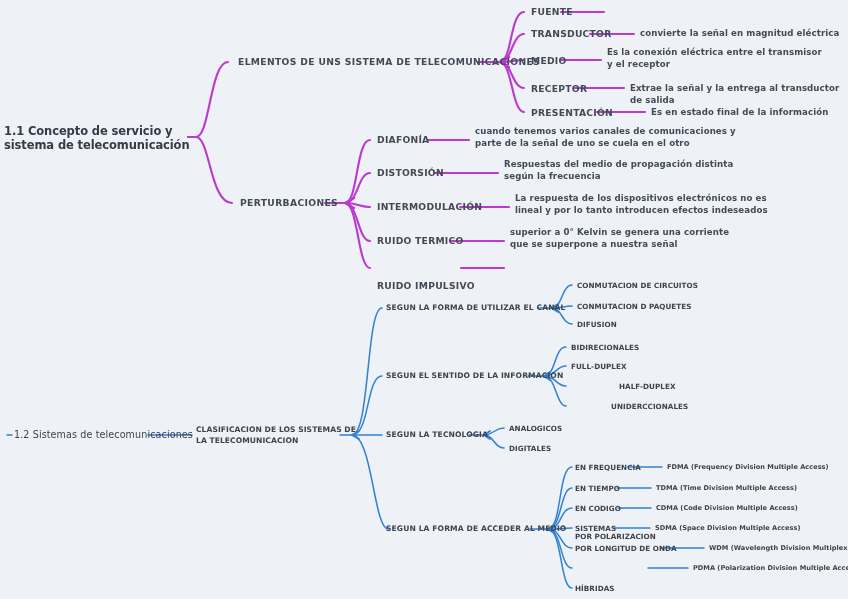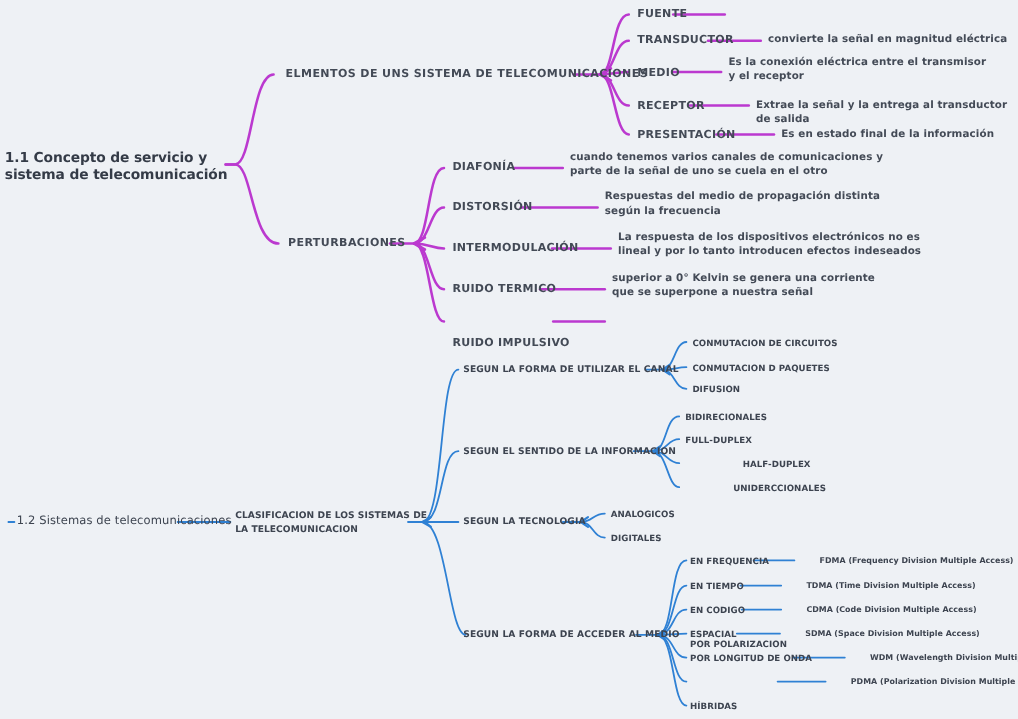--- a/index.html
+++ b/index.html
@@ -51,21 +51,21 @@
     font-size:7.6px;font-weight:bold;color:#3d4450;
     white-space:normal;width:165px;letter-spacing:0.05px;line-height:1.45;
   }
   .lvl2-blue{
     font-size:7.6px;font-weight:bold;color:#3d4450;letter-spacing:0.1px;
   }
   .leaf-blue{
     font-size:7.2px;font-weight:bold;color:#3d4450;letter-spacing:0.05px;
   }
   .leaf-blue-sm{
-    font-size:6.6px;font-weight:bold;color:#3d4450;letter-spacing:0.02px;margin-left:16px;
+    font-size:6.6px;font-weight:bold;color:#3d4450;letter-spacing:0.02px;
   }
 </style>
 </head>
 <body>
 
 <div id="canvas">
 
   <svg id="wires" viewBox="0 0 848 599" xmlns="http://www.w3.org/2000/svg">
     <g fill="none" stroke="#bb39cf" stroke-width="2.1" stroke-linecap="round">
 
@@ -207,21 +207,21 @@
 
   <div class="node leaf-blue" style="left:575px;top:463px;">EN FREQUENCIA</div>
   <div class="node leaf-blue-sm" style="left:667px;top:463px;">FDMA (Frequency Division Multiple Access)</div>
 
   <div class="node leaf-blue" style="left:575px;top:484px;">EN TIEMPO</div>
   <div class="node leaf-blue-sm" style="left:656px;top:484px;">TDMA (Time Division Multiple Access)</div>
 
   <div class="node leaf-blue" style="left:575px;top:504px;">EN CODIGO</div>
   <div class="node leaf-blue-sm" style="left:656px;top:504px;">CDMA (Code Division Multiple Access)</div>
 
-  <div class="node leaf-blue" style="left:575px;top:524px;">ESPACIAL</div>
+  <div class="node leaf-blue" style="left:575px;top:524px;">SISTEMAS</div>
   <div class="node leaf-blue-sm" style="left:655px;top:524px;">SDMA (Space Division Multiple Access)</div>
 
   <div class="node leaf-blue" style="left:575px;top:544px;">POR LONGITUD DE ONDA</div>
   <div class="node leaf-blue-sm" style="left:709px;top:544px;">WDM (Wavelength Division Multiplexing)</div>
 
   <div class="node leaf-blue" style="left:575px;top:532px;">POR POLARIZACION</div>
   <div class="node leaf-blue-sm" style="left:693px;top:564px;">PDMA (Polarization Division Multiple Access)</div>
 
   <div class="node leaf-blue" style="left:575px;top:584px;">HÍBRIDAS</div>
 

